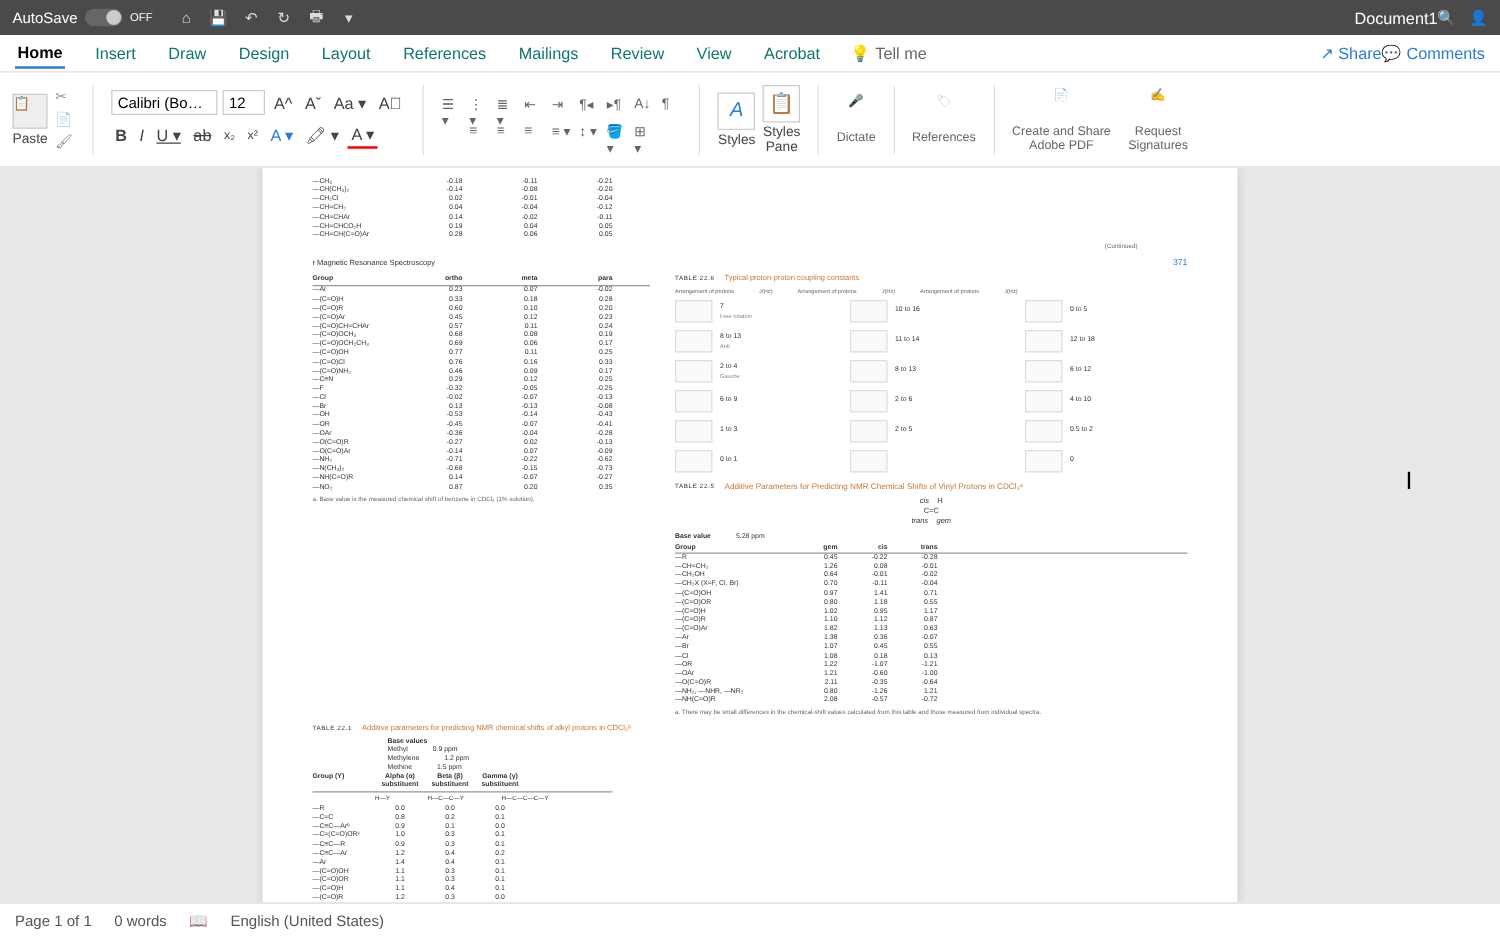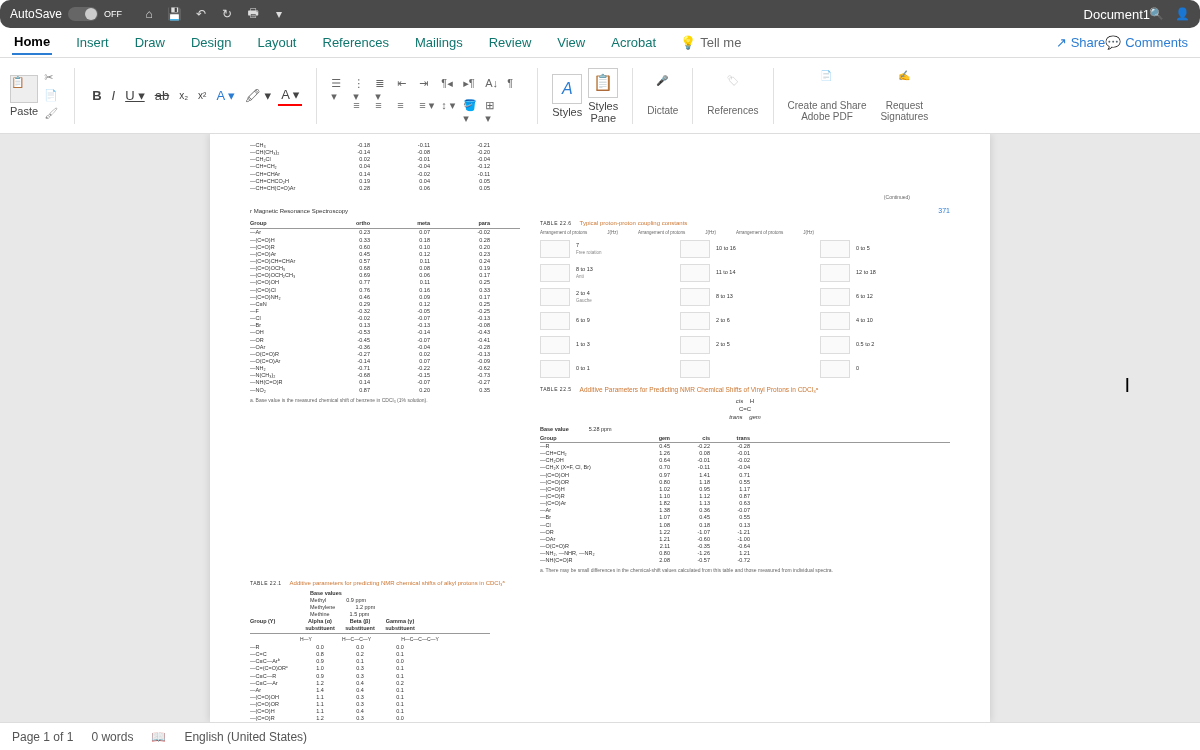--- a/index.html
+++ b/index.html
@@ -1,19 +1,19 @@
 <!DOCTYPE html>
 <html><head>
 <meta charset="utf-8">
 <style>
 * { margin: 0; padding: 0; box-sizing: border-box; font-family: -apple-system, "Segoe UI", sans-serif; }
 body { background: #fff; overflow: hidden; width: 1200px; height: 750px; }
 
 
-.titlebar { height: 28px; background: #4a4a4a; color: #fff; display: flex; align-items: center; padding: 0 10px; font-size: 12px; border-radius: 10px; }
+.titlebar { height: 28px; background: #4a4a4a; color: #fff; display: flex; align-items: center; padding: 0 10px; font-size: 12px; }
 .titlebar-left { display: flex; align-items: center; gap: 10px; flex: 0 0 auto; }
 .autosave-toggle { display: flex; align-items: center; gap: 6px; }
 .toggle { width: 30px; height: 14px; background: #666; border-radius: 7px; position: relative; }
 .toggle::after { content: ""; position: absolute; width: 12px; height: 12px; background: #ccc; border-radius: 50%; top: 1px; right: 1px; }
 .titlebar-icons { display: flex; gap: 12px; margin-left: 10px; }
 .titlebar-icon { width: 14px; height: 14px; display: flex; align-items: center; justify-content: center; color: #ddd; }
 .doc-title { flex: 1; text-align: right; font-size: 13px; }
 .titlebar-right { display: flex; gap: 12px; }
 
 
@@ -156,20 +156,28 @@
       <span>Paste</span>
     </div>
     <div class="clipboard-tools">
       <span class="clip-icon">✂</span>
       <span class="clip-icon">📄</span>
       <span class="clip-icon">🖌</span>
     </div>
   </div>
   <div class="ribbon-sep"></div>
   <div class="ribbon-group" style="flex-direction:column;gap:6px;align-items:flex-start">
+    <div style="display:flex;gap:4px;align-items:center">
+      <input class="font-select" value="Calibri (Bo…" style="">
+      <input class="size-select" value="12" style="">
+      <span class="fb">A^</span>
+      <span class="fb">Aˇ</span>
+      <span class="fb">Aa ▾</span>
+      <span class="fb">A⃠</span>
+    </div>
     <div class="font-btns">
       <span class="fb bold">B</span>
       <span class="fb italic">I</span>
       <span class="fb underline">U ▾</span>
       <span class="fb strike">ab</span>
       <span class="fb sub">x₂</span>
       <span class="fb sub">x²</span>
       <span class="fb" style="color:#2b7cd3">A ▾</span>
       <span class="fb">🖍 ▾</span>
       <span class="fb" style="border-bottom:2px solid red">A ▾</span>

